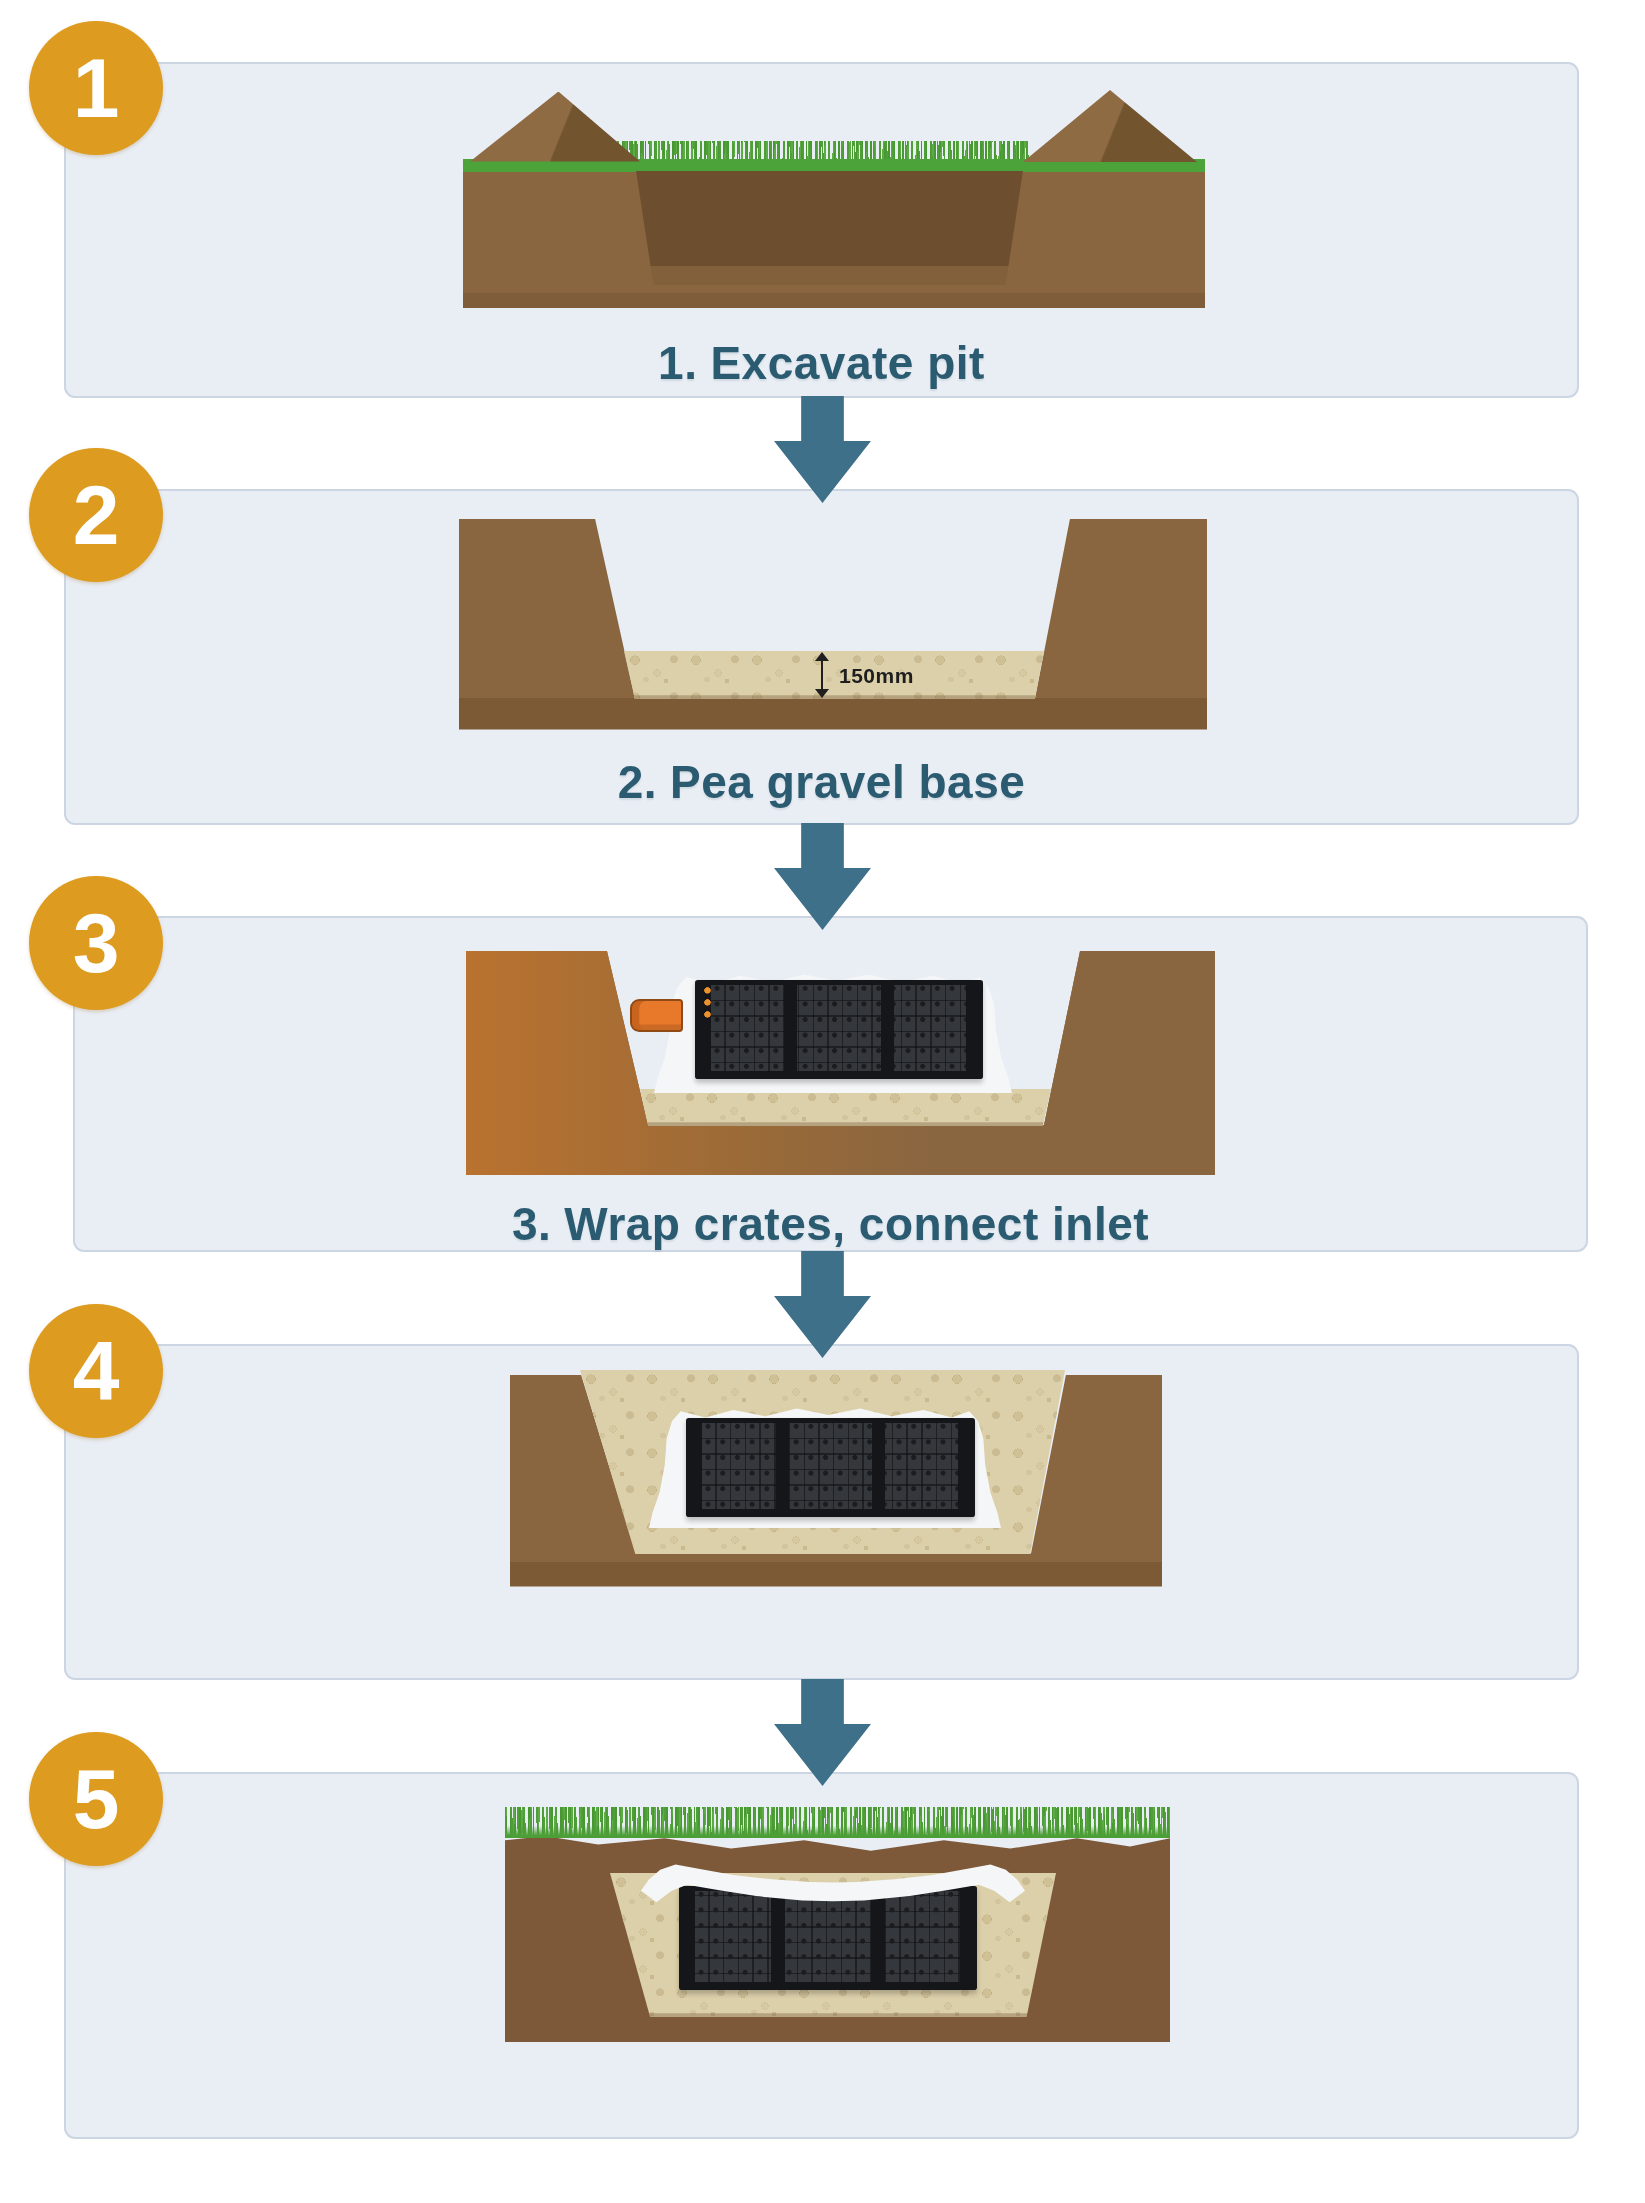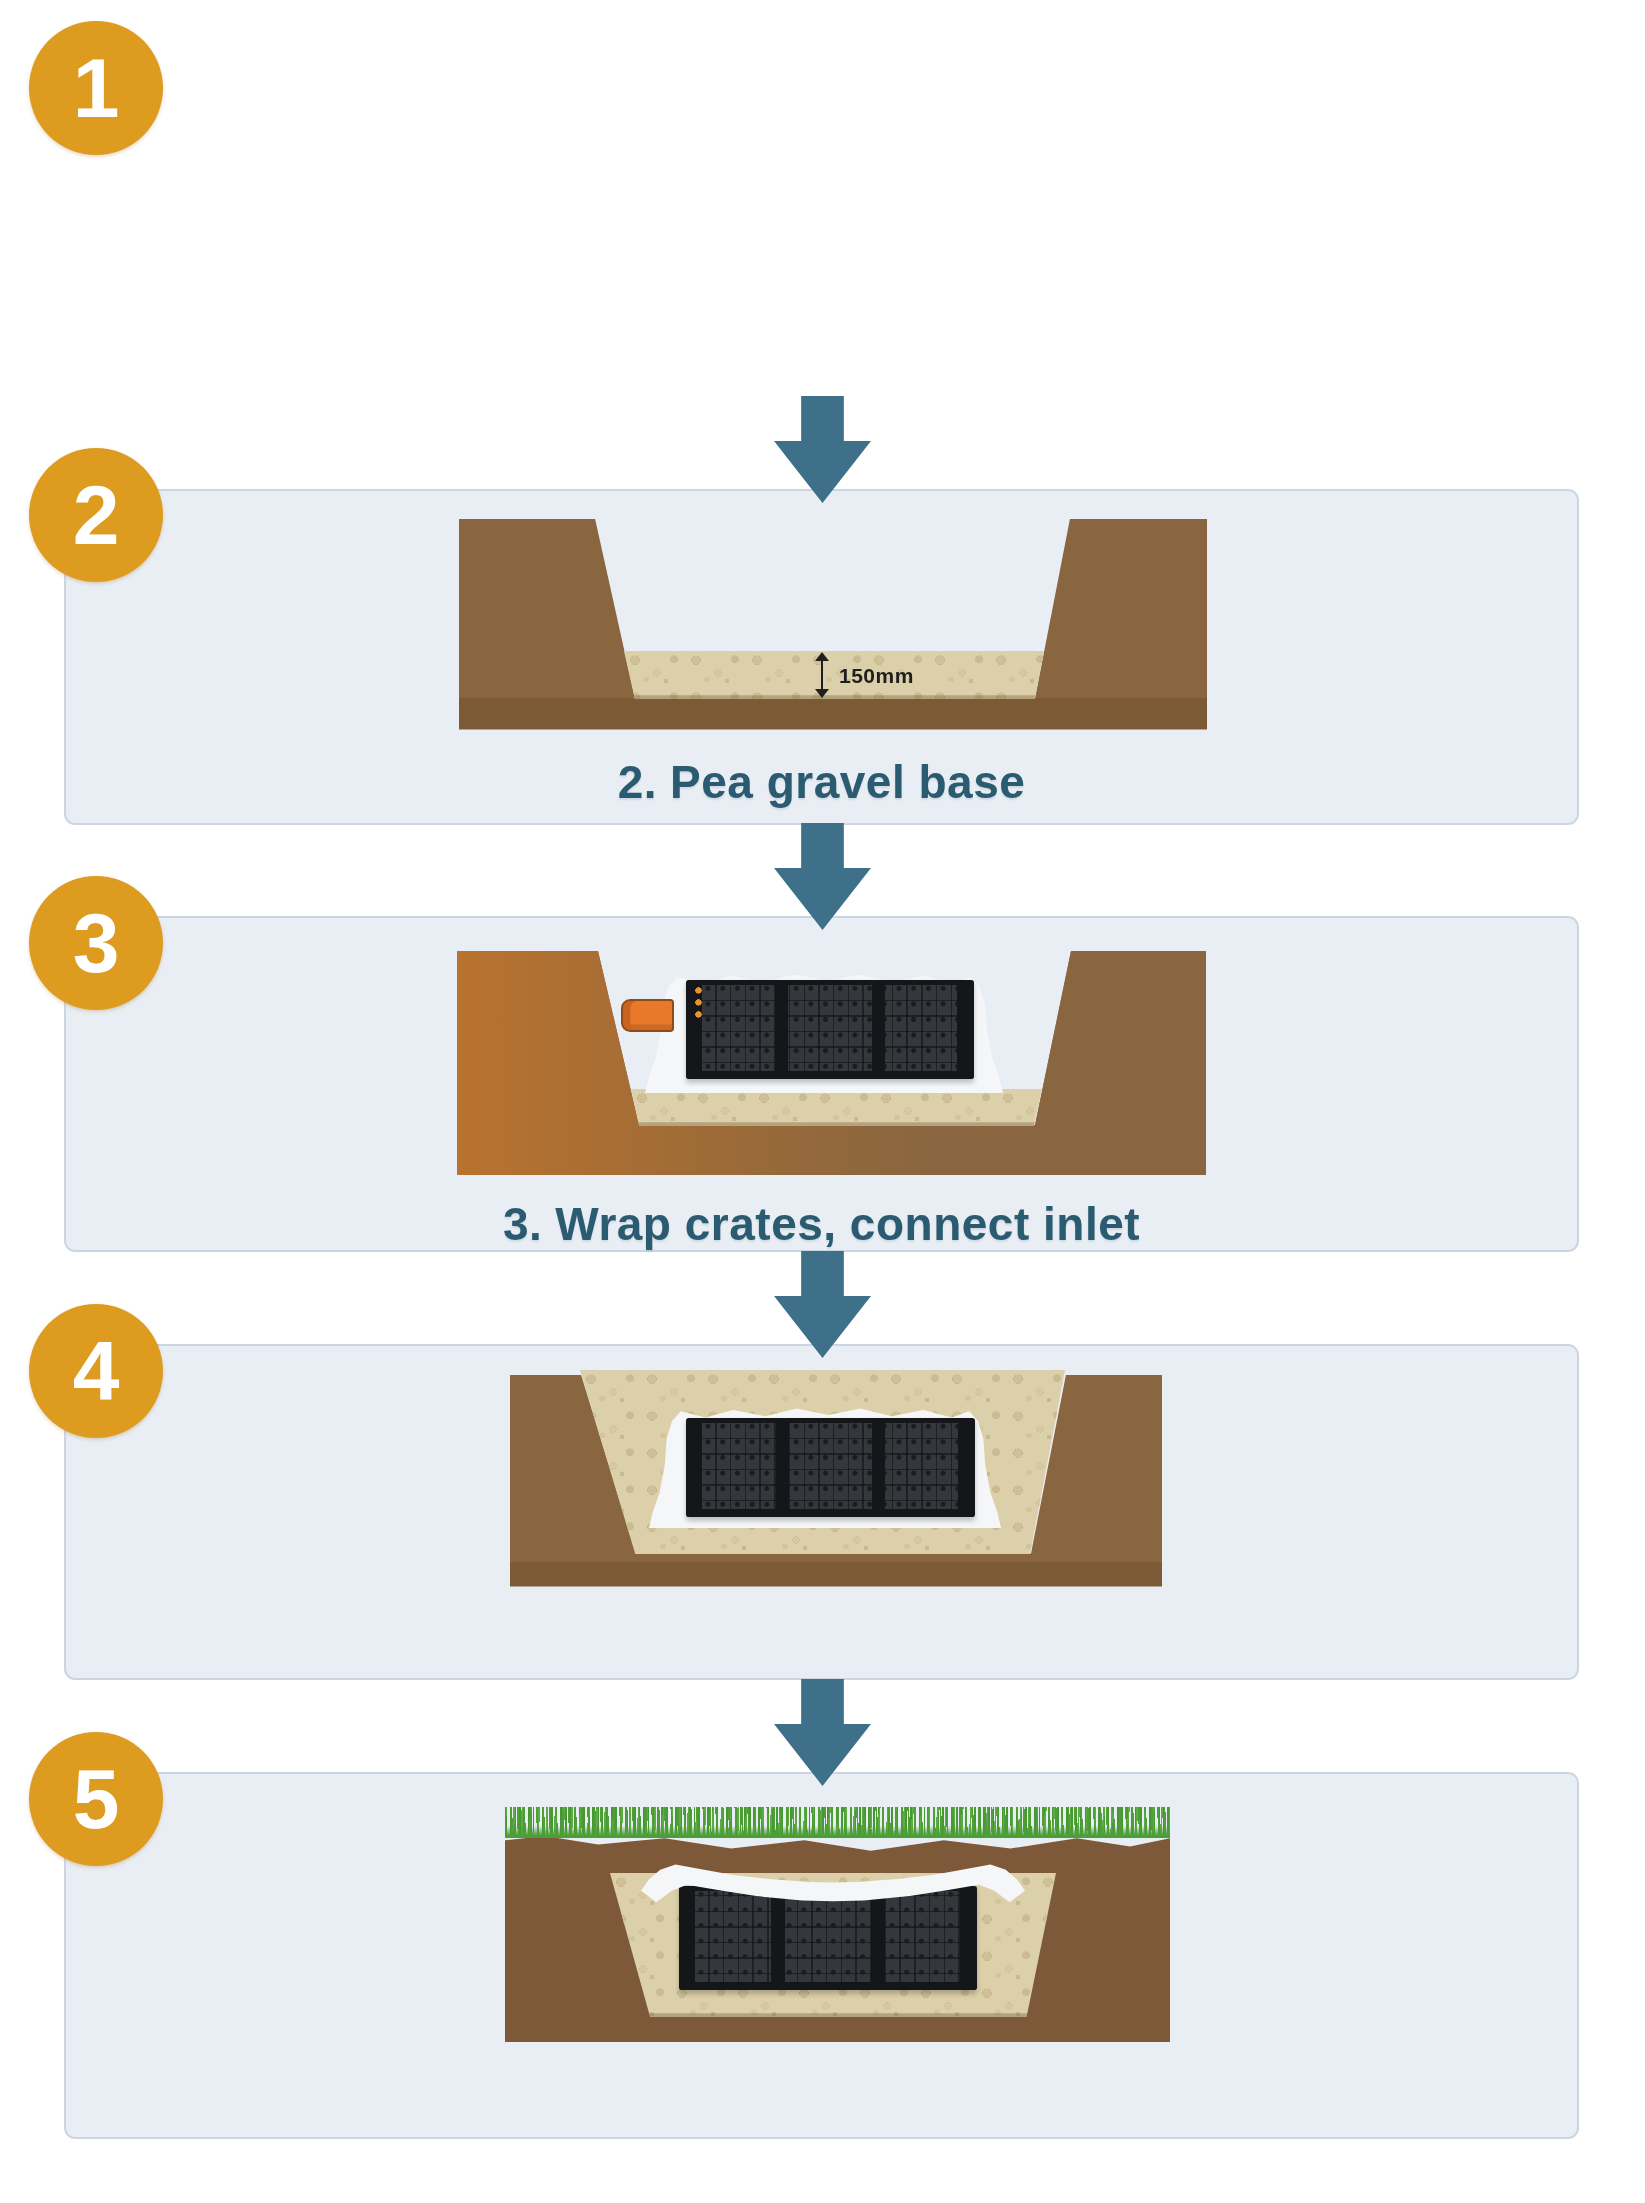--- a/index.html
+++ b/index.html
@@ -4,21 +4,21 @@
 <style>
   html,body{margin:0;padding:0;background:#ffffff;}
   #canvas{position:relative;width:1646px;height:2204px;background:#ffffff;overflow:hidden;
           font-family:"Liberation Sans",sans-serif;}
 
   
   .panel{position:absolute;left:64px;width:1515px;background:#e9eef5;
          border:2.8px solid #ccd6e2;border-radius:11px;box-sizing:border-box;}
   .p1{top:62px;height:336px;}
   .p2{top:489px;height:336px;}
-  .p3{top:916px;height:336px;}
+  .p3{top:916px;height:336px;margin-left:9px;}
   .p4{top:1344px;height:336px;}
   .p5{top:1772px;height:367px;}
 
   .scene{position:absolute;inset:0;overflow:hidden;border-radius:8.3px;}
   .scene *{position:absolute;}
 
   
   .badge{position:absolute;left:29px;width:134px;height:134px;border-radius:50%;
          background:#dd9b20;color:#ffffff;font-size:84px;font-weight:bold;
          display:flex;align-items:center;justify-content:center;line-height:1;
@@ -142,20 +142,31 @@
        clip-path:polygon(0% 70%,2% 45%,5% 22%,9% 10%,15% 20%,24% 34%,34% 44%,44% 50%,50% 51%,56% 50%,
                  66% 44%,76% 34%,85% 20%,91% 10%,95% 22%,98% 45%,100% 70%,96% 96%,92% 70%,88% 56%,
                  80% 68%,70% 82%,58% 92%,50% 94%,42% 92%,30% 82%,20% 68%,12% 56%,8% 70%,4% 96%);}
   .p5 .caption{top:298px;}
 </style>
 </head>
 <body>
 
 <div id="canvas">
 
+  <div class="panel p1">
+    <div class="scene">
+      <div class="soil"></div>
+      <div class="turf"></div>
+      <div class="grass blades"></div>
+      <div class="pit"></div>
+      <div class="mound-l"></div>
+      <div class="mound-r"></div>
+    </div>
+    <div class="caption"><b>1.</b><span>Excavate pit</span></div>
+  </div>
 
   <div class="panel p2">
     <div class="scene">
       <div class="soil"></div>
       <div class="gravel"></div>
       <div class="dim">
           <div class="line"></div>
         </div>
       <div class="dim-label">150mm</div>
     </div>

